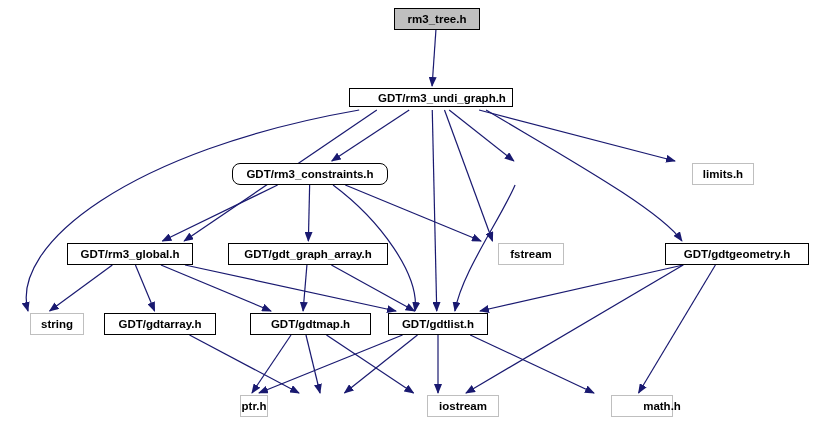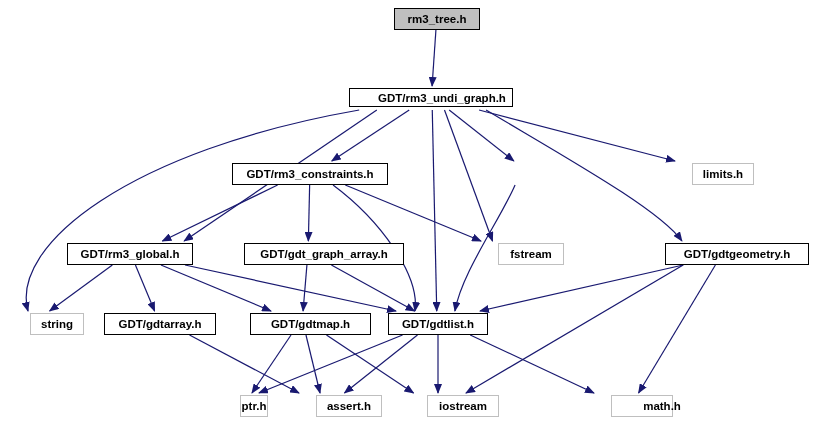--- a/index.html
+++ b/index.html
@@ -71,28 +71,27 @@
         <path d="M402.54,335 L259,393" fill="none" stroke="#191970" stroke-width="1.2" marker-end="url(#arrowhead)"></path>
         <path d="M417.48,335 L344.52,393" fill="none" stroke="#191970" stroke-width="1.2" marker-end="url(#arrowhead)"></path>
         <path d="M438,335 L438,393" fill="none" stroke="#191970" stroke-width="1.2" marker-end="url(#arrowhead)"></path>
         <path d="M470.22,335 L594,393" fill="none" stroke="#191970" stroke-width="1.2" marker-end="url(#arrowhead)"></path>
         <path d="M189.52,335 L299,393" fill="none" stroke="#191970" stroke-width="1.2" marker-end="url(#arrowhead)"></path>
       </g>
   </svg>
   <div class="nodes-layer">
       <div class="node root" style="left: 394px; top: 8px; width: 86px; height: 22px;">rm3_tree.h</div>
       <div class="node internal" style="left: 349px; top: 88px; width: 164px; height: 19px; padding-left: 22px;">GDT/rm3_undi_graph.h</div>
-      <div class="node internal" style="left: 232px; top: 163px; width: 156px; height: 22px;">GDT/rm3_constraints.h</div>
+      <div class="node internal" style="left: 232px; top: 163px; width: 156px; height: 22px; border-radius: 8px;">GDT/rm3_constraints.h</div>
       <div class="node external" style="left: 667px; top: 163px; width: 62px; height: 22px;">limits.h</div>
       <div class="node internal" style="left: 67px; top: 243px; width: 126px; height: 22px;">GDT/rm3_global.h</div>
-      <div class="node internal" style="left: 244px; top: 243px; width: 160px; height: 22px; text-align: center;">GDT/gdt_graph_array.h</div>
+      <div class="node internal" style="left: 228px; top: 243px; width: 160px; height: 22px; text-align: center;">GDT/gdt_graph_array.h</div>
       <div class="node external" style="left: 473px; top: 243px; width: 66px; height: 22px;">fstream</div>
       <div class="node internal" style="left: 665px; top: 243px; width: 144px; height: 22px;">GDT/gdtgeometry.h</div>
       <div class="node external" style="left: 5px; top: 313px; width: 54px; height: 22px;">string</div>
       <div class="node internal" style="left: 104px; top: 313px; width: 112px; height: 22px;">GDT/gdtarray.h</div>
       <div class="node internal" style="left: 250px; top: 313px; width: 121px; height: 22px;">GDT/gdtmap.h</div>
       <div class="node internal" style="left: 388px; top: 313px; width: 100px; height: 22px;">GDT/gdtlist.h</div>
       <div class="node external" style="left: 215px; top: 395px; width: 28px; height: 22px;">ptr.h</div>
-      <div class="node external" style="left: 291px; top: 395px; width: 66px; height: 22px;">assert.h</div>
       <div class="node external" style="left: 402px; top: 395px; width: 72px; height: 22px;">iostream</div>
       <div class="node external" style="left: 586px; top: 395px; width: 62px; height: 22px; padding-left: 40px;">math.h</div>
     </div>
 </div>
 
 </body></html>

